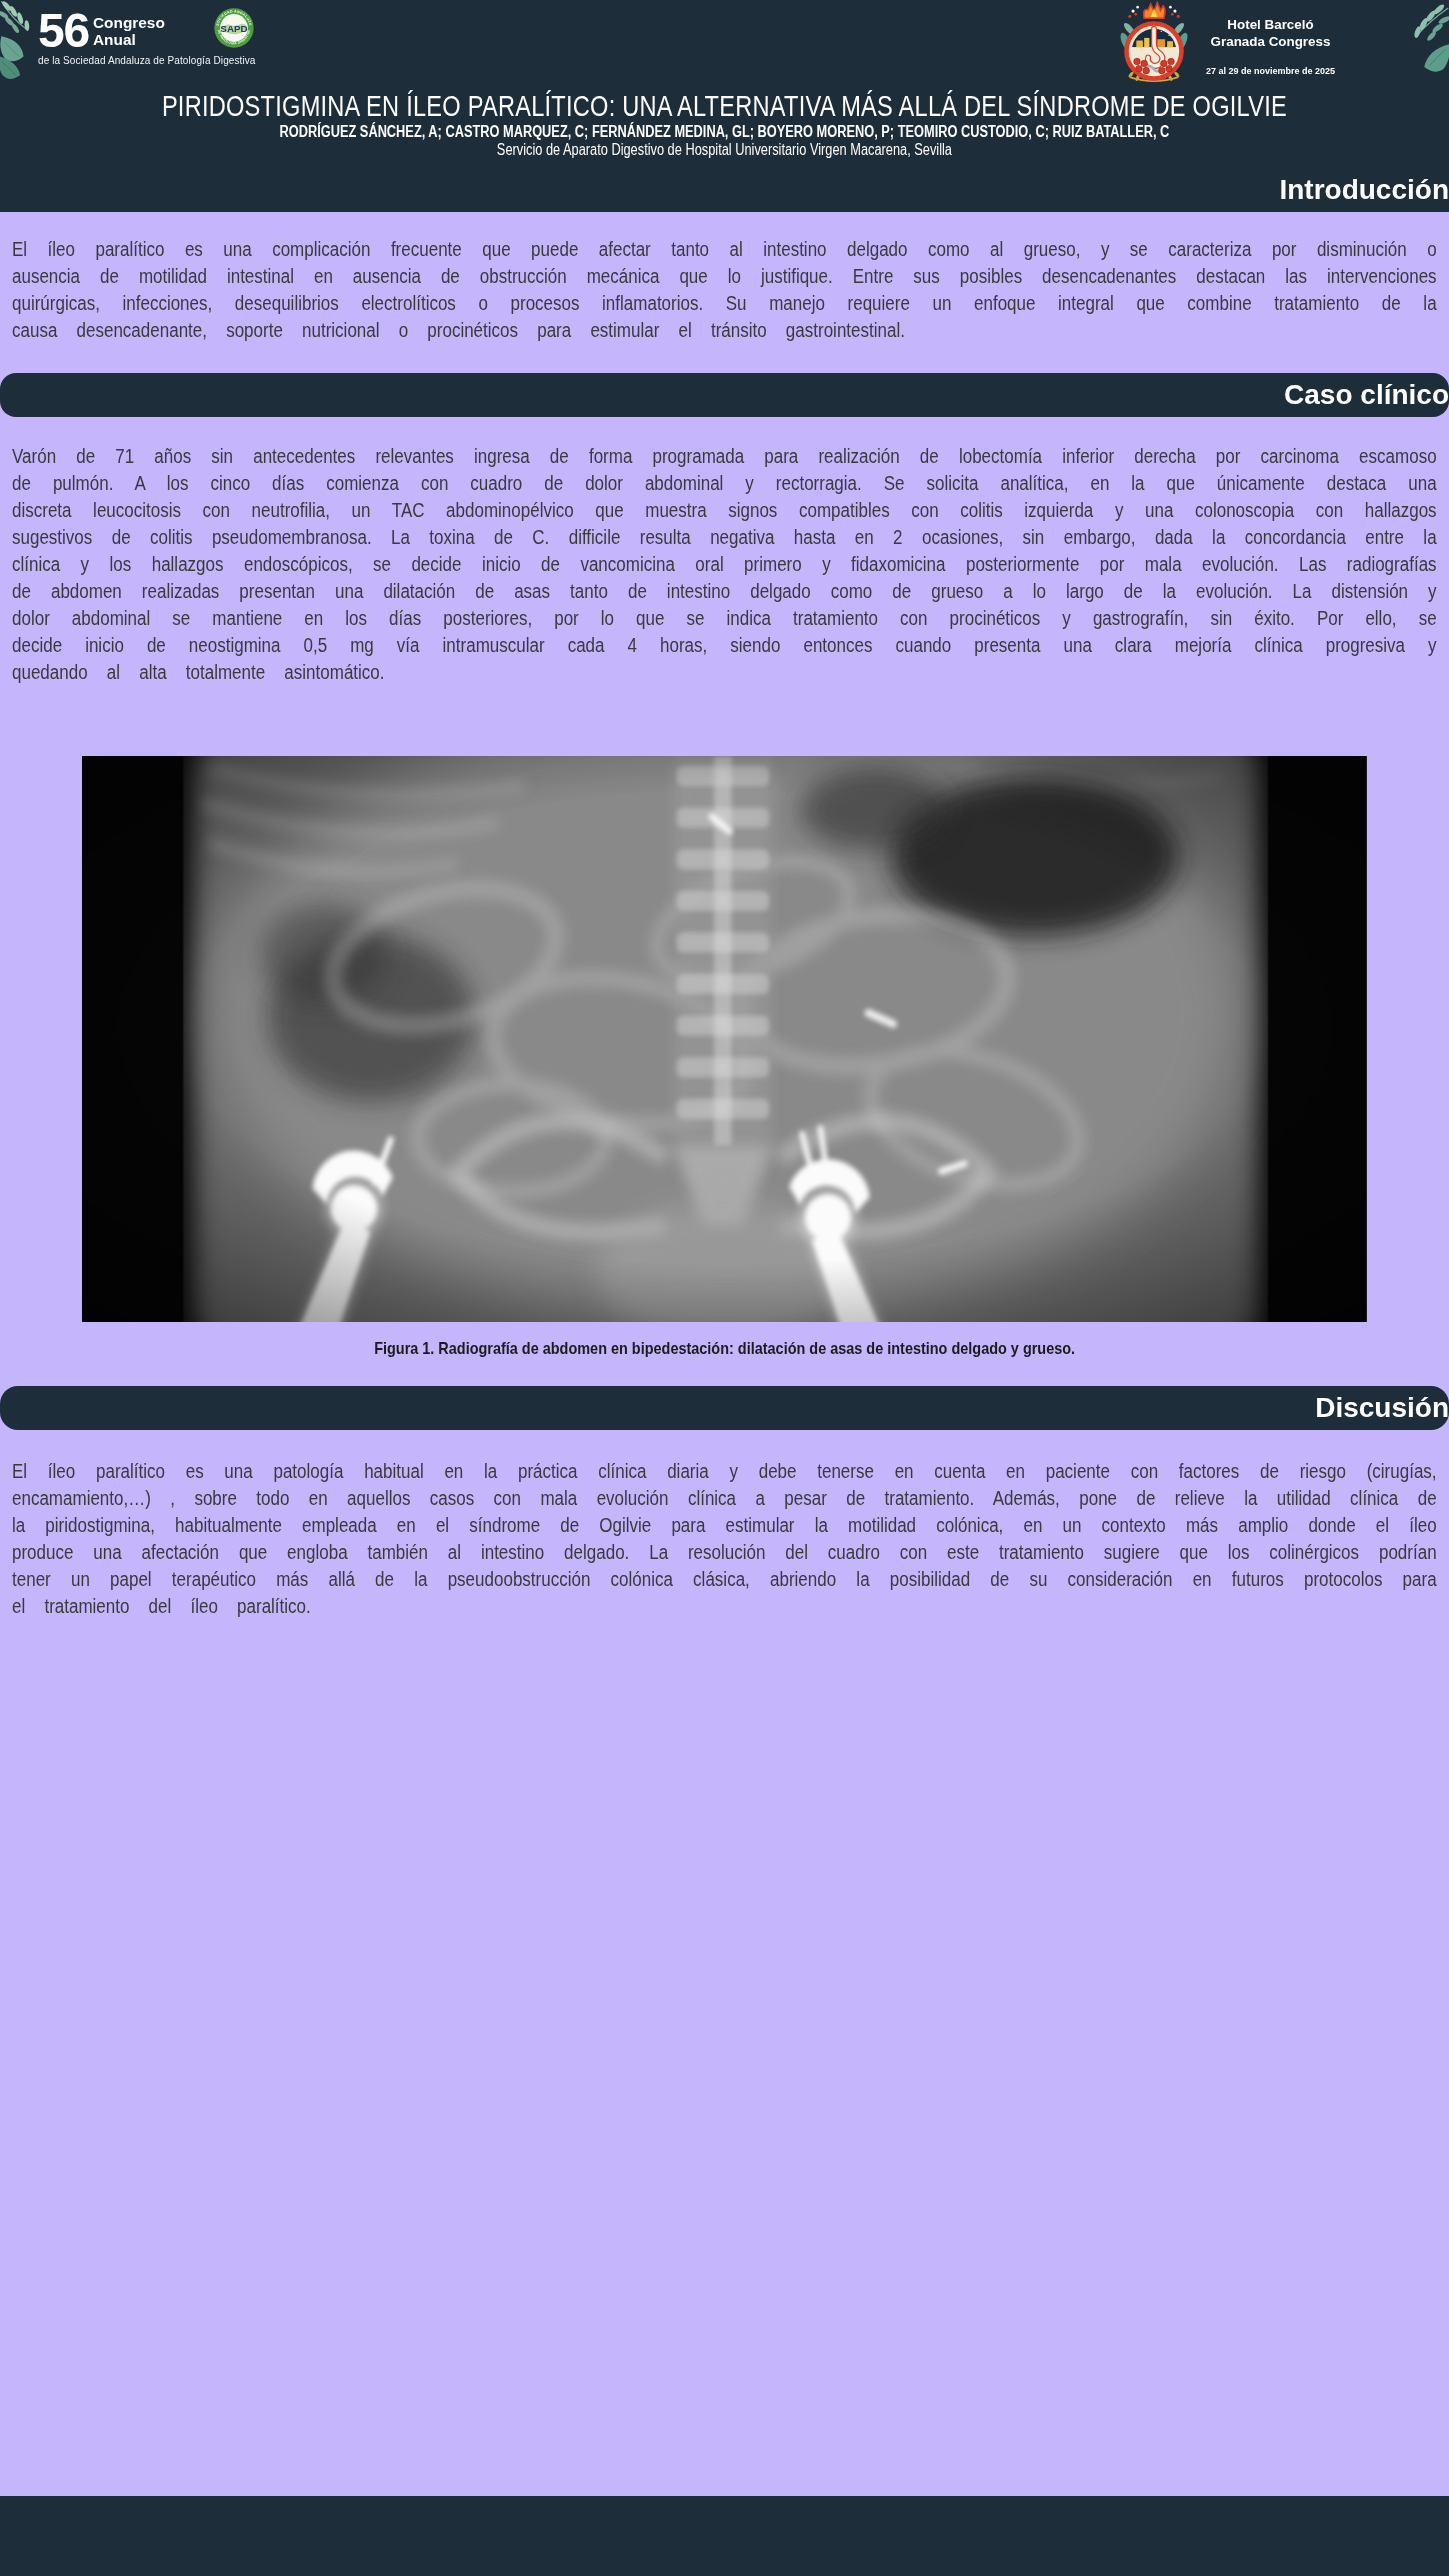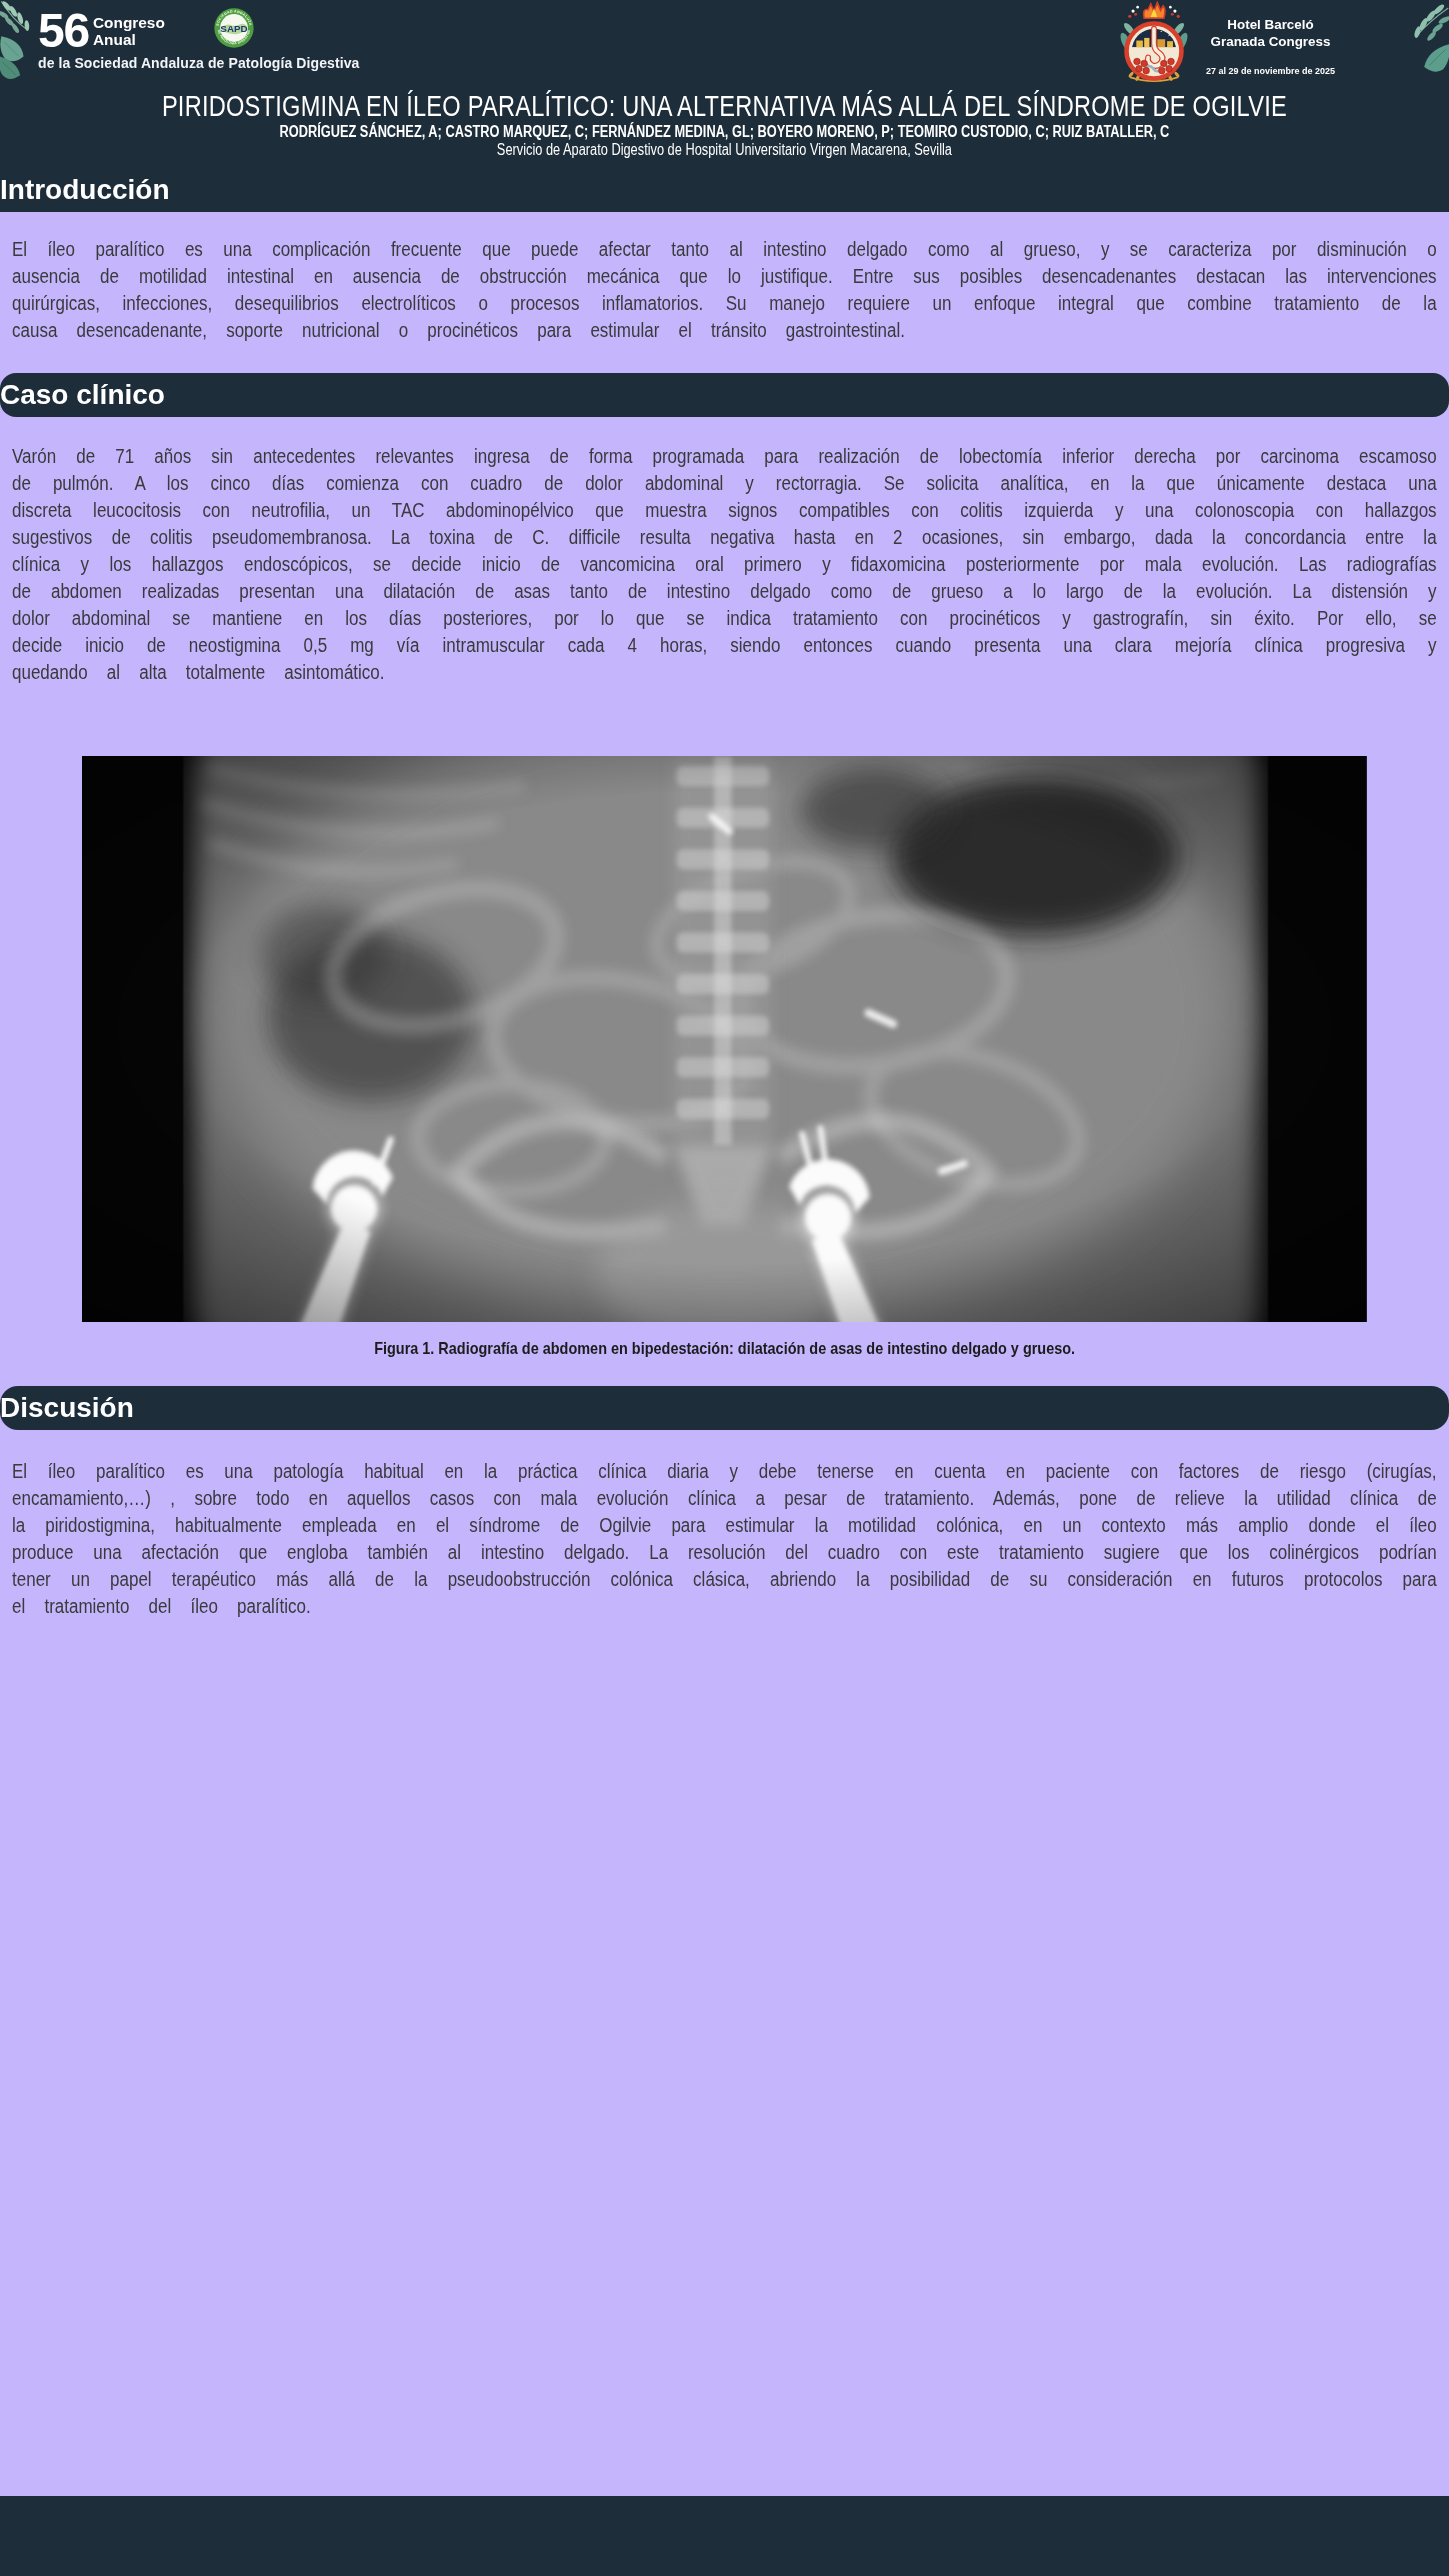--- a/index.html
+++ b/index.html
@@ -17,21 +17,21 @@
     position: absolute; left: 38px; top: 6.7px;
     font-size: 48px; font-weight: bold; color: #ffffff; line-height: 1;
     letter-spacing: -1.3px;
   }
   .congress-lines {
     position: absolute; left: 93px; top: 14px;
     font-size: 15.4px; font-weight: bold; color: #ffffff; line-height: 17.4px;
   }
   .society {
     position: absolute; left: 38px; top: 55px;
-    font-size: 14px; font-weight: bold; color: #f2f5f7; letter-spacing: 0.1px;
+    font-size: 10px; font-weight: normal; color: #f2f5f7; letter-spacing: 0.1px;
   }
   .sapd-badge { position: absolute; left: 213px; top: 6.7px; width: 42px; height: 42px; }
   .emblem    { position: absolute; left: 1118px; top: 1.3px; width: 72px; height: 83px; }
   .venue {
     position: absolute; left: 1190px; top: 16px; width: 161px;
     text-align: center; color: #ffffff;
   }
   .venue .v-line { font-size: 13.4px; font-weight: bold; line-height: 17px; }
   .venue .v-date { font-size: 9px; font-weight: bold; margin-top: 16px; }
   .leaves-left  { position: absolute; left: 0; top: 0; width: 39px; height: 82px; }
@@ -43,21 +43,21 @@
     text-align: center; color: #ffffff;
   }
   .poster-title { top: 90px; font-size: 29.5px; line-height: 32px; font-weight: normal; letter-spacing: 0.3px; }
   .poster-authors { top: 123px; font-size: 16px; line-height: 17.4px; font-weight: bold; }
   .poster-affiliation { top: 141px; font-size: 16px; line-height: 17.4px; font-weight: normal; }
 
   
   .section-bar {
     position: absolute; left: 0; width: 1449px; height: 44px;
     background: #1e2d3a; color: #ffffff;
-    font-size: 28px; font-weight: bold; text-align: left; line-height: 43px;
+    font-size: 28px; font-weight: bold; text-align: right; line-height: 43px;
   }
   .bar-intro { top: 168px; }
   .bar-caso  { top: 373px; border-radius: 16px; }
   .bar-disc  { top: 1386px; border-radius: 18px; }
 
   
   .body-par {
     position: absolute; left: 12px; width: 1676px;
     transform: scaleX(0.85); transform-origin: left top;
     font-size: 20px; line-height: 27px; color: #3a3a3a;

